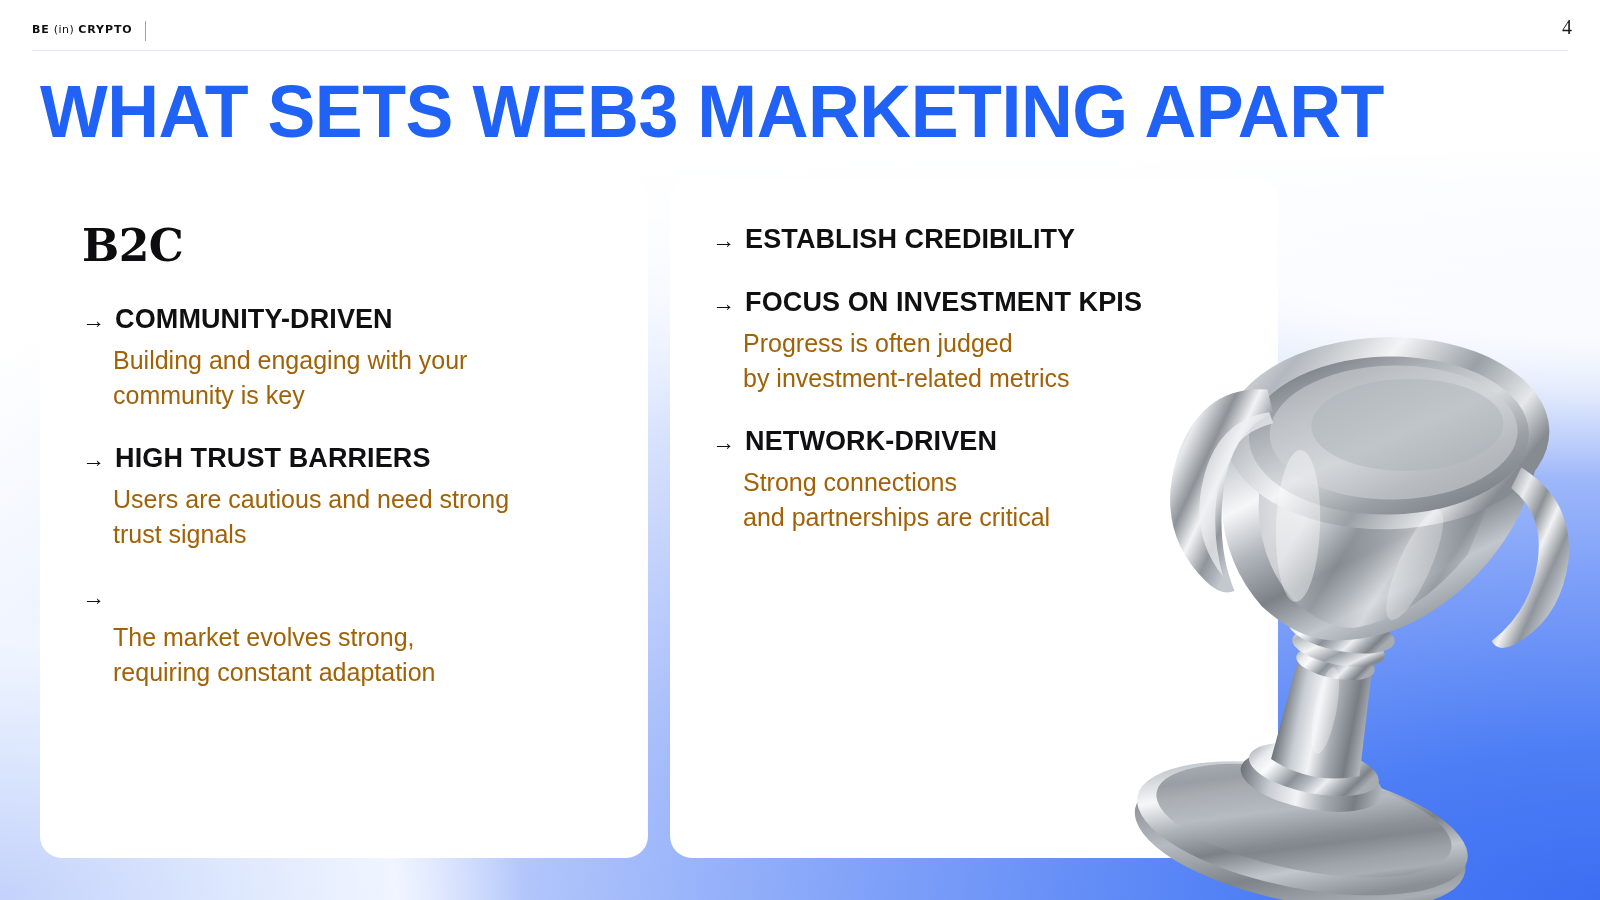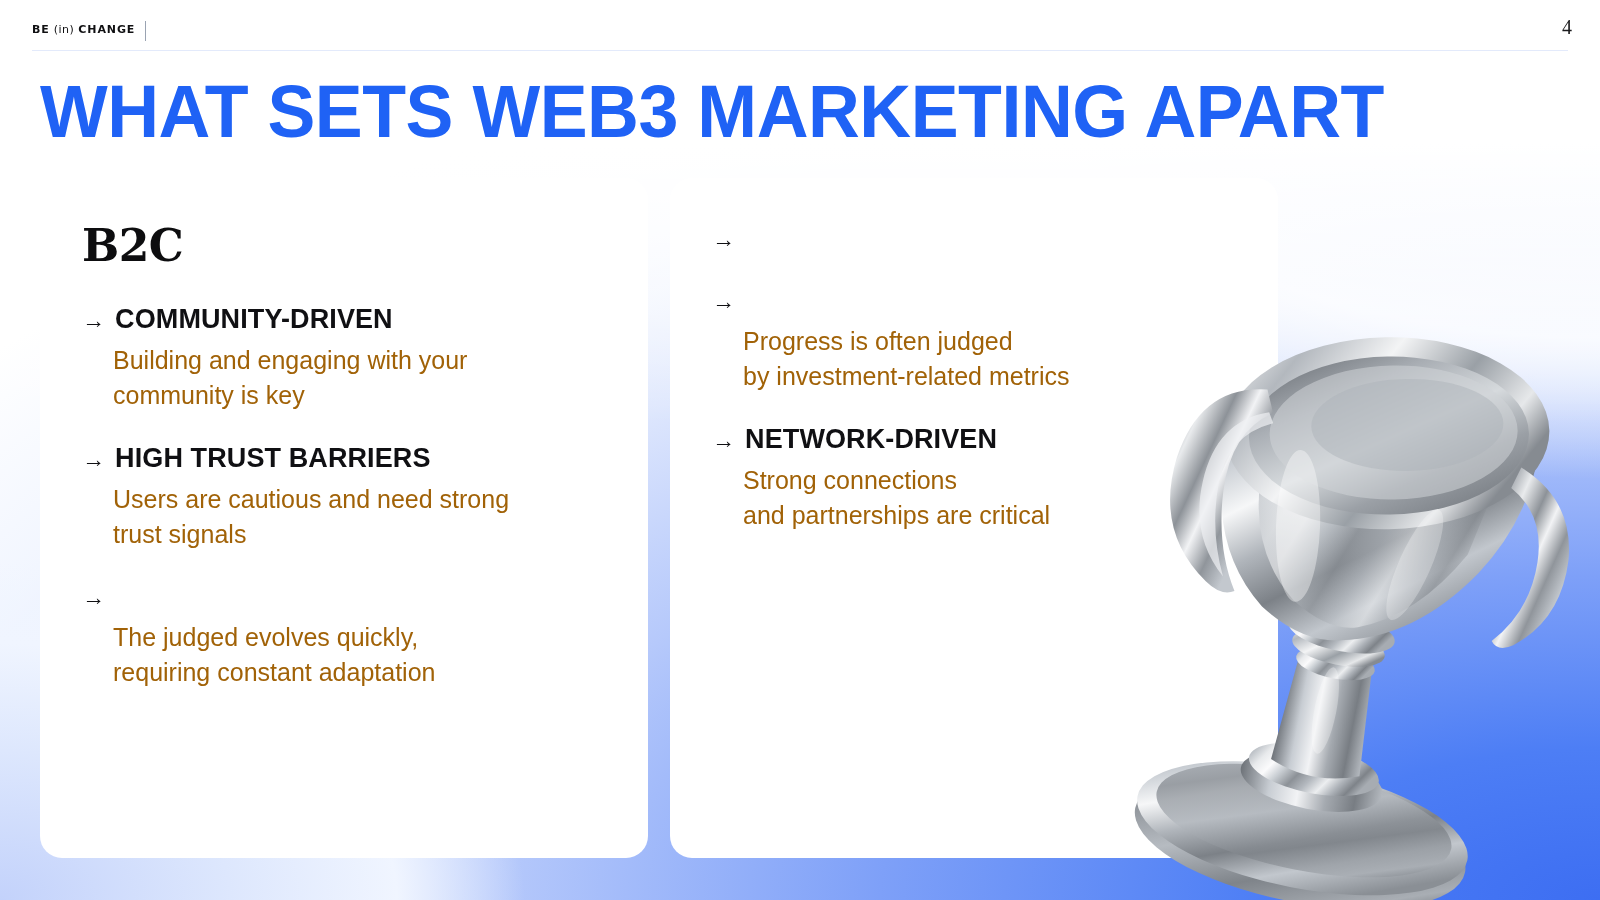--- a/index.html
+++ b/index.html
@@ -170,21 +170,21 @@
 
   <div class="bg-base"></div>
   <div class="bg-topright"></div>
   <div class="bg-bottomleft"></div>
   <div class="bg-white-top"></div>
 
   <div class="header">
     <div class="logo">
       <span>BE</span>
       <span class="lg-in">(in)</span>
-      <span>CHANGE</span>
+      <span>CRYPTO</span>
     </div>
     <div class="logo-divider"></div>
     <div class="page-num">4</div>
     <div class="head-rule"></div>
   </div>
 
   <div class="title">WHAT SETS WEB3 MARKETING APART</div>
 
   <div class="cards">
 
@@ -206,36 +206,38 @@
           <span>HIGH TRUST BARRIERS</span>
         </div>
         <div class="bullet-desc">Users are cautious and need strong
 trust signals</div>
       </div>
 
       <div class="bullet">
         <div class="bullet-head">
           <span class="arrow-icon">→</span>
         </div>
-        <div class="bullet-desc">The judged evolves quickly,
+        <div class="bullet-desc">The market evolves strong,
 requiring constant adaptation</div>
       </div>
     </div>
 
     <div class="card">
 
       <div class="bullet">
         <div class="bullet-head">
           <span class="arrow-icon">→</span>
-        </div>
-      </div>
-
-      <div class="bullet">
-        <div class="bullet-head">
-          <span class="arrow-icon">→</span>
+          <span>ESTABLISH CREDIBILITY</span>
+        </div>
+      </div>
+
+      <div class="bullet">
+        <div class="bullet-head">
+          <span class="arrow-icon">→</span>
+          <span>FOCUS ON INVESTMENT KPIS</span>
         </div>
         <div class="bullet-desc">Progress is often judged
 by investment-related metrics</div>
       </div>
 
       <div class="bullet">
         <div class="bullet-head">
           <span class="arrow-icon">→</span>
           <span>NETWORK-DRIVEN</span>
         </div>

